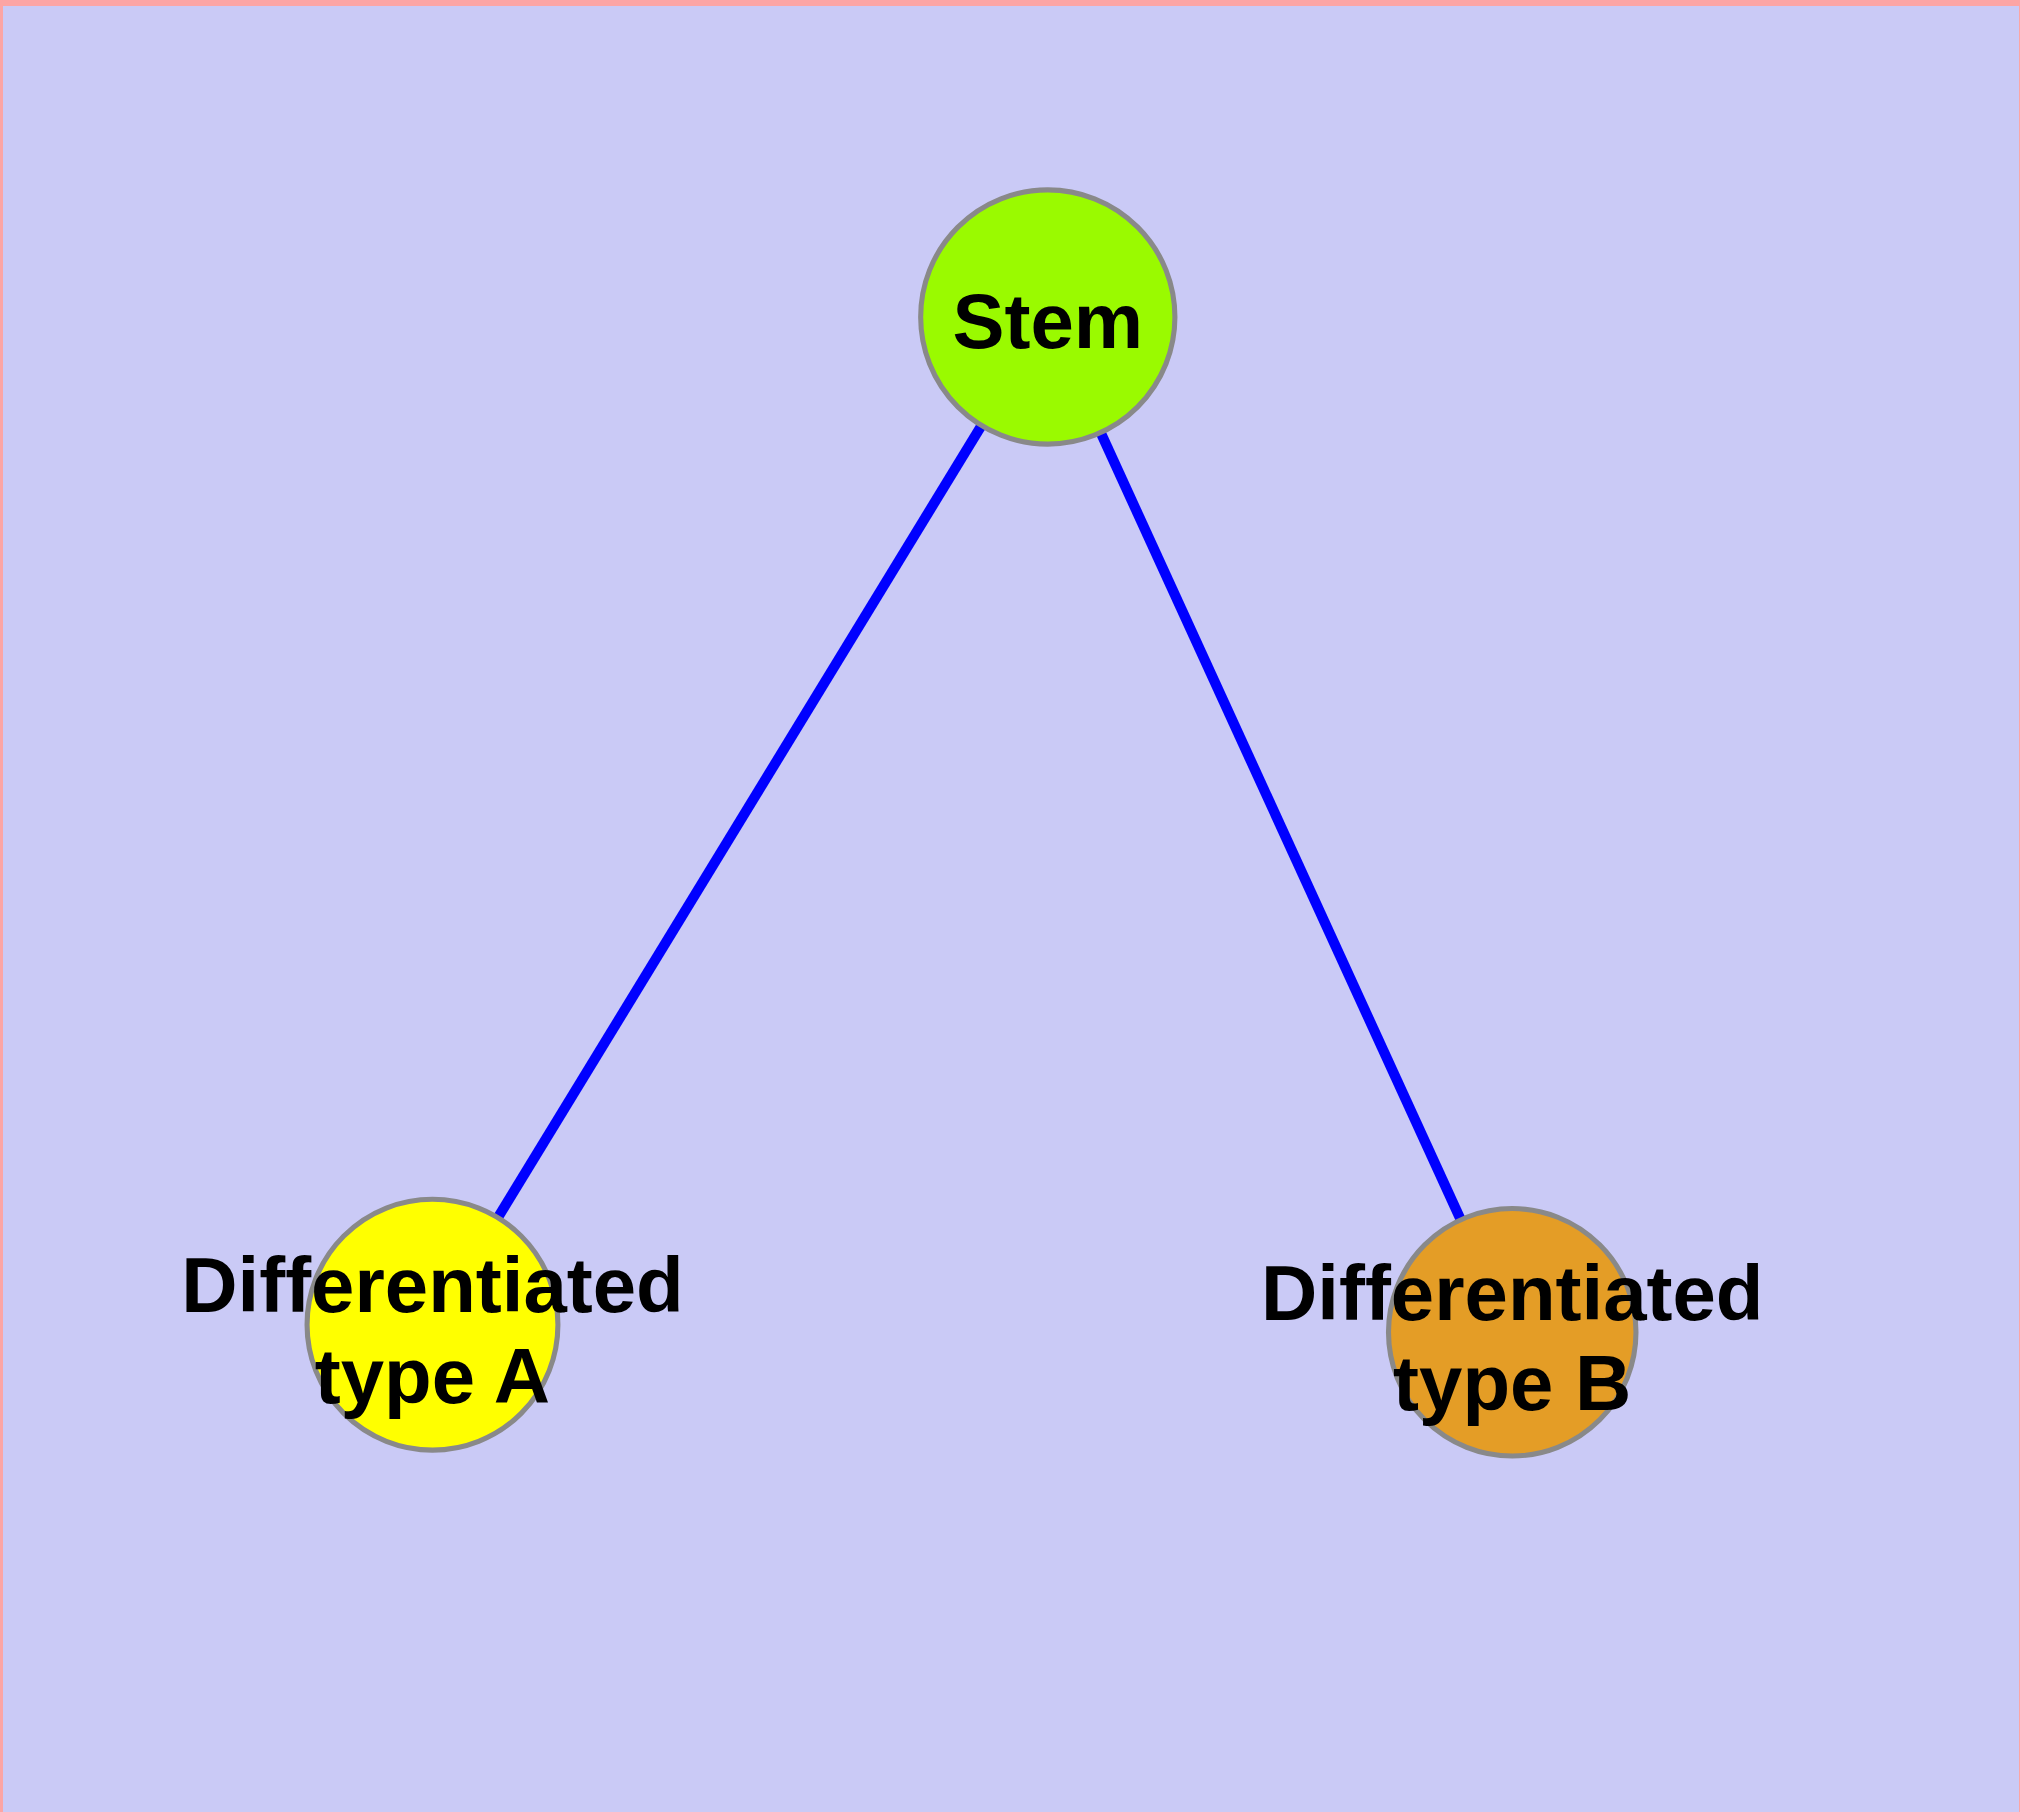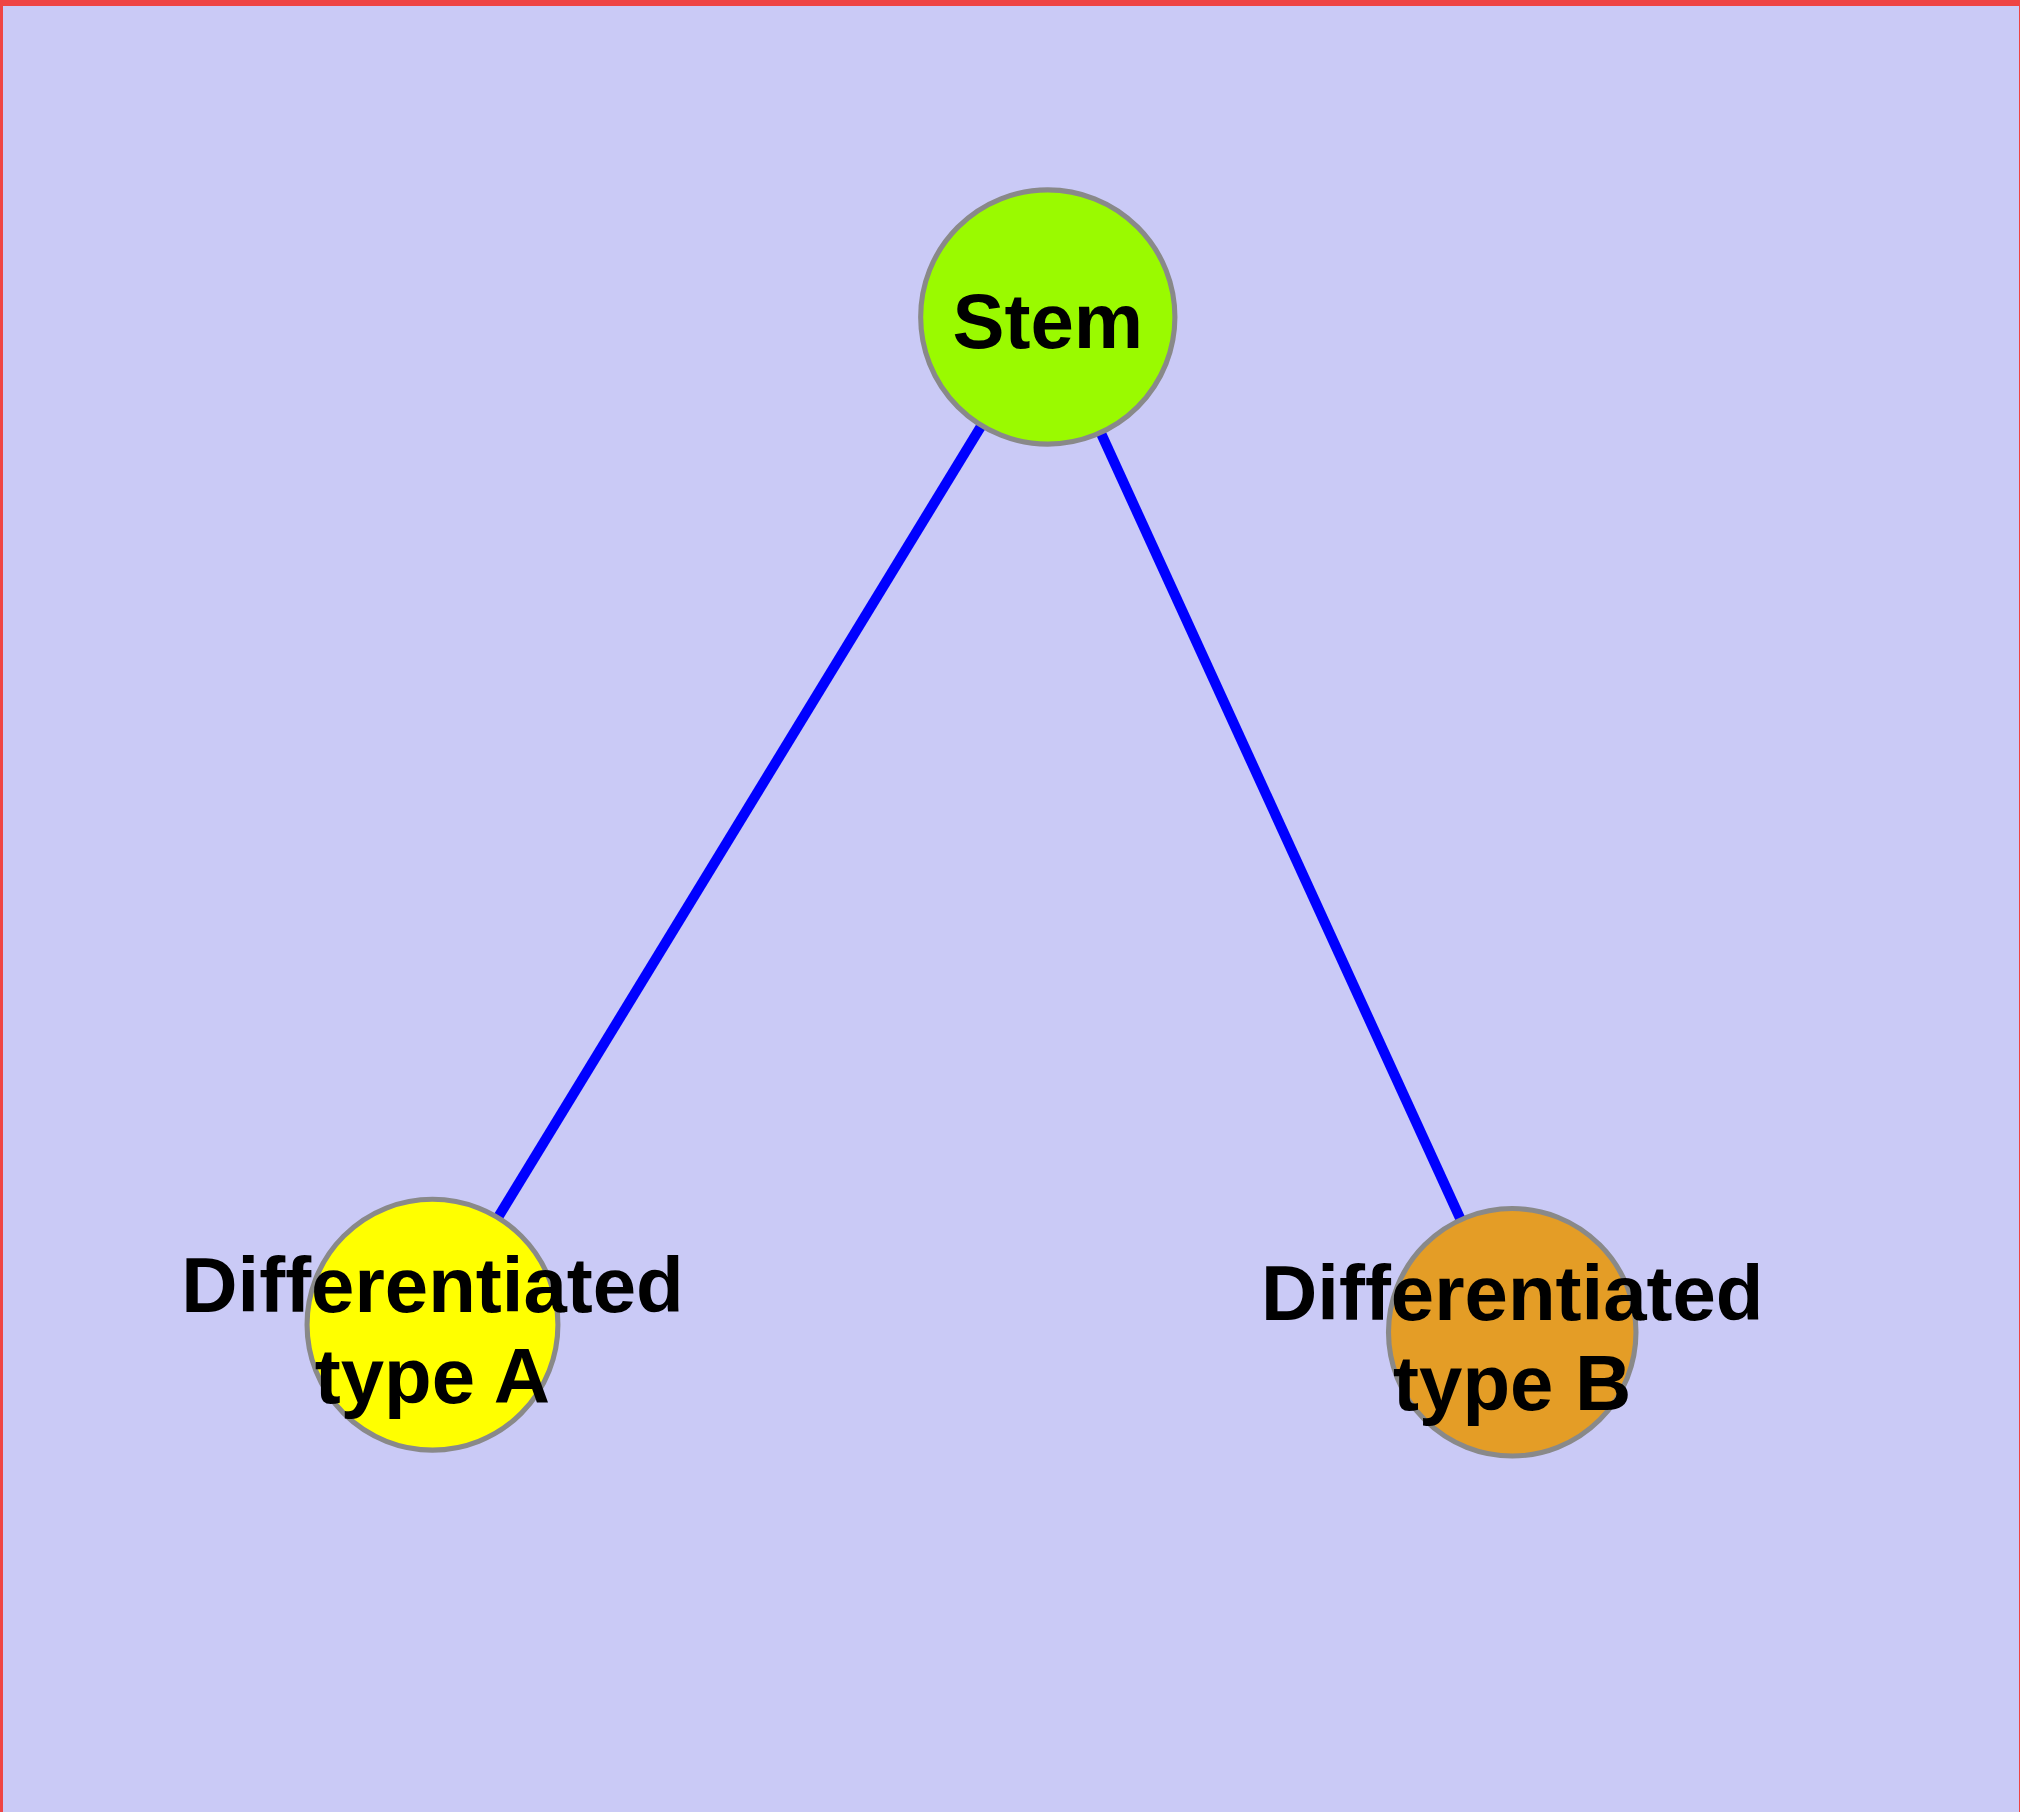--- a/index.html
+++ b/index.html
@@ -25,21 +25,21 @@
   }
   .node-label {
     font-family: "Liberation Sans", sans-serif;
     font-weight: bold;
     fill: #000000;
   }
 </style>
 </head>
 <body>
 
-<div class="page" style="background: #ef4444;">
+<div class="page" style="background: #fca5a5;">
   <div class="bg-field" style="background: rgb(202, 202, 246);"></div>
   <svg class="diagram" id="diagram-svg" xmlns="http://www.w3.org/2000/svg" viewBox="0 0 2384 2138">
       <line x1="1236" y1="374" x2="510" y2="1563" stroke="#0000FF" stroke-width="12"></line>
       <line x1="1236" y1="374" x2="1784" y2="1572" stroke="#0000FF" stroke-width="12"></line>
       <circle cx="1236" cy="374" r="150" fill="#9AFA00" stroke="#898989" stroke-width="6"></circle>
       <text x="1236" y="410.8" text-anchor="middle" font-size="92" class="node-label" fill="#000000">Stem</text>
       <circle cx="510" cy="1563" r="148" fill="#FFFF00" stroke="#898989" stroke-width="6"></circle>
       <text x="510" y="1548.28" text-anchor="middle" font-size="92" class="node-label" fill="#000000">Differentiated</text>
       <text x="510" y="1655" text-anchor="middle" font-size="92" class="node-label" fill="#000000">type A</text>
       <circle cx="1784" cy="1572" r="146" fill="#E49D26" stroke="#898989" stroke-width="6"></circle>

